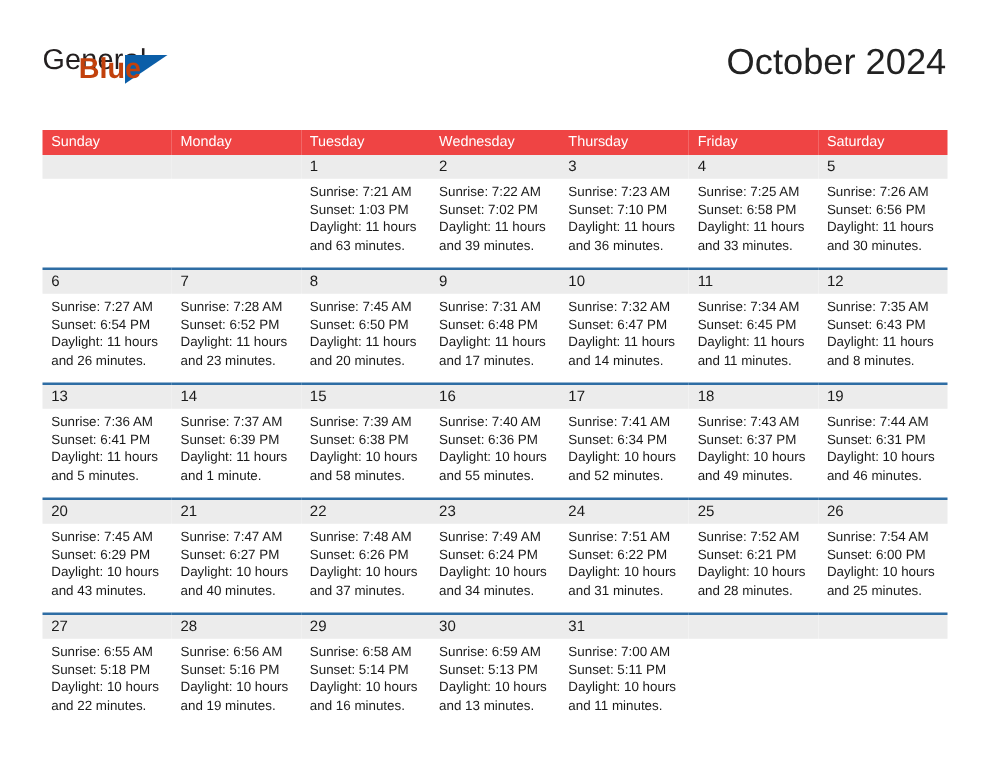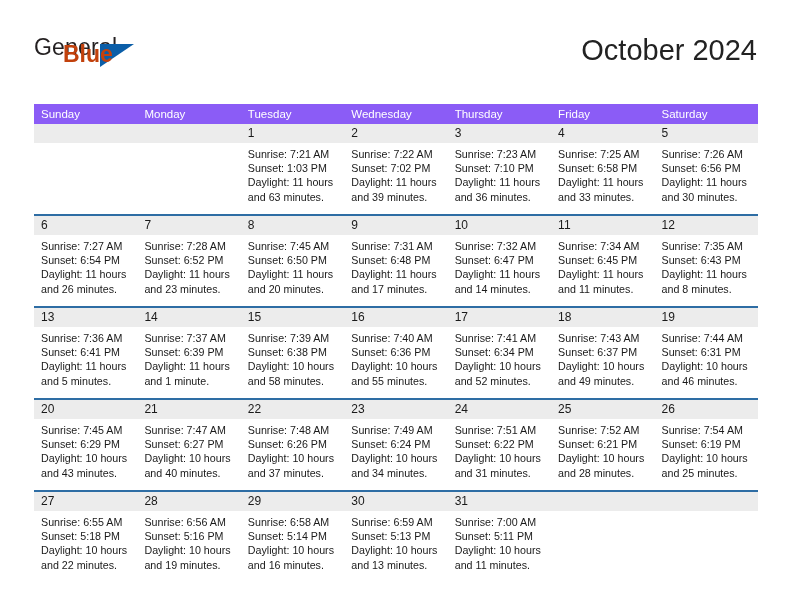--- a/index.html
+++ b/index.html
@@ -88,21 +88,21 @@
   
   .calendar {
     position: absolute;
     left: 34px;
     top: 104px;
     width: 724px;
     border-collapse: collapse;
     table-layout: fixed;
   }
   .calendar th {
-    background: #8b5cf6;
+    background: #ef4444;
     color: #ffffff;
     font-size: 11.5px;
     font-weight: normal;
     text-align: left;
     padding: 4px 0 4px 7px;
     height: 10px;
     border: none;
   }
   .calendar td {
     vertical-align: top;
@@ -406,21 +406,21 @@
               <span>Sunrise: 7:52 AM</span>
               <span>Sunset: 6:21 PM</span>
               <span>Daylight: 10 hours</span>
               <span>and 28 minutes.</span>
             </span>
           </td>
           <td class="">
             <span class="daynum">26</span>
             <span class="info">
               <span>Sunrise: 7:54 AM</span>
-              <span>Sunset: 6:19 PM</span>
+              <span>Sunset: 6:00 PM</span>
               <span>Daylight: 10 hours</span>
               <span>and 25 minutes.</span>
             </span>
           </td>
         </tr>
         <tr>
           <td class="">
             <span class="daynum">27</span>
             <span class="info">
               <span>Sunrise: 6:55 AM</span>

